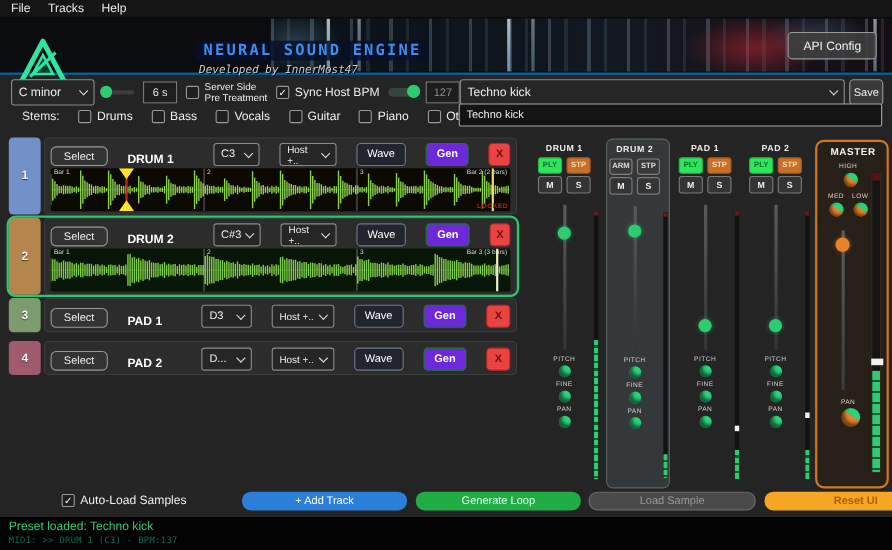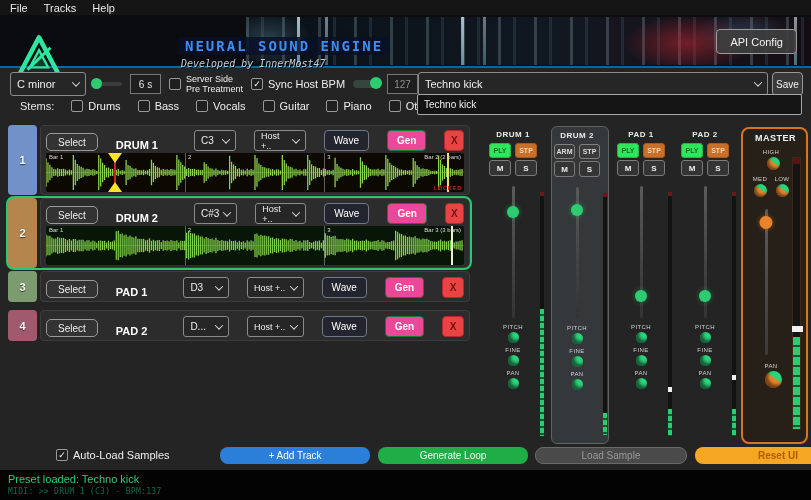--- a/index.html
+++ b/index.html
@@ -57,21 +57,21 @@
   .badge{flex:0 0 29px;border-radius:4px;display:flex;align-items:center;justify-content:center;font-size:11px;font-weight:bold;color:#f5f5f5;text-shadow:0 1px 1px rgba(0,0,0,.6);cursor:pointer;}
   .b1{background:#7291c8;}.b2{background:#b5854e;}.b3{background:#7c9b6e;}.b4{background:#a05a6e;}
   .tbody{flex:1;min-width:0;background:#2c2c2c;border:1px solid #3c3c3c;border-radius:4px;padding:3px 5px 2px 5px;}
   .thead{display:flex;align-items:flex-end;gap:18px;height:22px;}
   .sel-btn{height:18px;padding:0 11px;border:1px solid #999;border-radius:5px;background:#333;font-size:10px;color:#eee;cursor:pointer;font-family:"Liberation Sans",sans-serif;}
   .tname{font-size:11px;font-weight:bold;color:#fff;white-space:nowrap;}
   .tdesc{font-size:8px;color:#9a9a9a;flex:1;white-space:nowrap;overflow:hidden;text-overflow:ellipsis;}
   .dd.note{width:46px;height:21px;font-size:10px;}
   .dd.route{width:57px;height:21px;font-size:9px;}
   .wave-btn{height:21px;padding:0 9px;background:#23252e;border:1px solid #70788c;border-radius:4px;font-size:10px;color:#fff;cursor:pointer;font-family:"Liberation Sans",sans-serif;}
-  .gen-btn{height:21px;padding:0 9px;background:#ec4899;border:1px solid #1b7a35;border-radius:4px;font-size:10px;color:#fff;font-weight:bold;cursor:pointer;font-family:"Liberation Sans",sans-serif;}
+  .gen-btn{height:21px;padding:0 9px;background:#6d28d9;border:1px solid #1b7a35;border-radius:4px;font-size:10px;color:#fff;font-weight:bold;cursor:pointer;font-family:"Liberation Sans",sans-serif;}
   .x-btn{height:21px;width:22px;background:#e84444;border:1px solid #b82828;border-radius:4px;color:#7a0d0d;font-size:10px;font-weight:bold;display:flex;align-items:center;justify-content:center;cursor:pointer;}
   .wf{position:relative;height:39px;margin-top:2px;background:#0c0903;border-radius:2px;overflow:hidden;cursor:crosshair;}
   .t2 .wf{background:#081607;}
   .wf svg{position:absolute;inset:0;width:100%;height:100%;}
   .barline{position:absolute;top:0;bottom:0;width:1px;background:rgba(255,255,255,.35);}
   .blab{position:absolute;top:1px;font-size:6px;color:#d8d8d8;}
   .blab.right{right:3px;left:auto;}
   .endline{position:absolute;top:0;bottom:0;width:2px;background:#e8e06a;}
   .playhead{position:absolute;top:0;bottom:0;width:0;}
   .ph-line{position:absolute;left:-1px;top:0;bottom:0;width:2px;background:#c22;}

